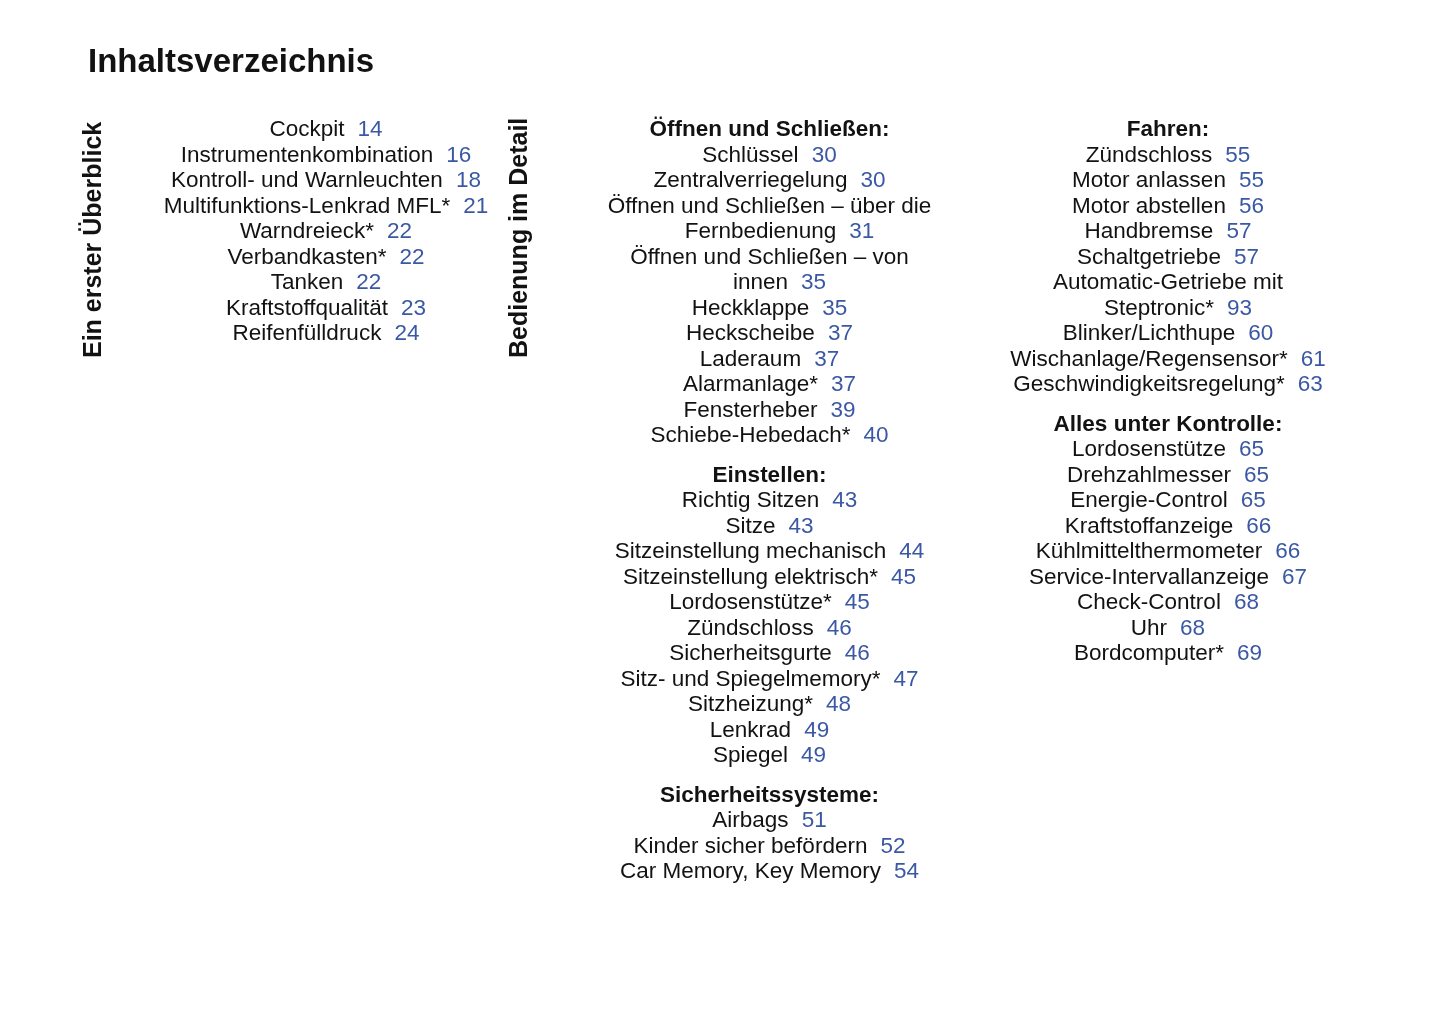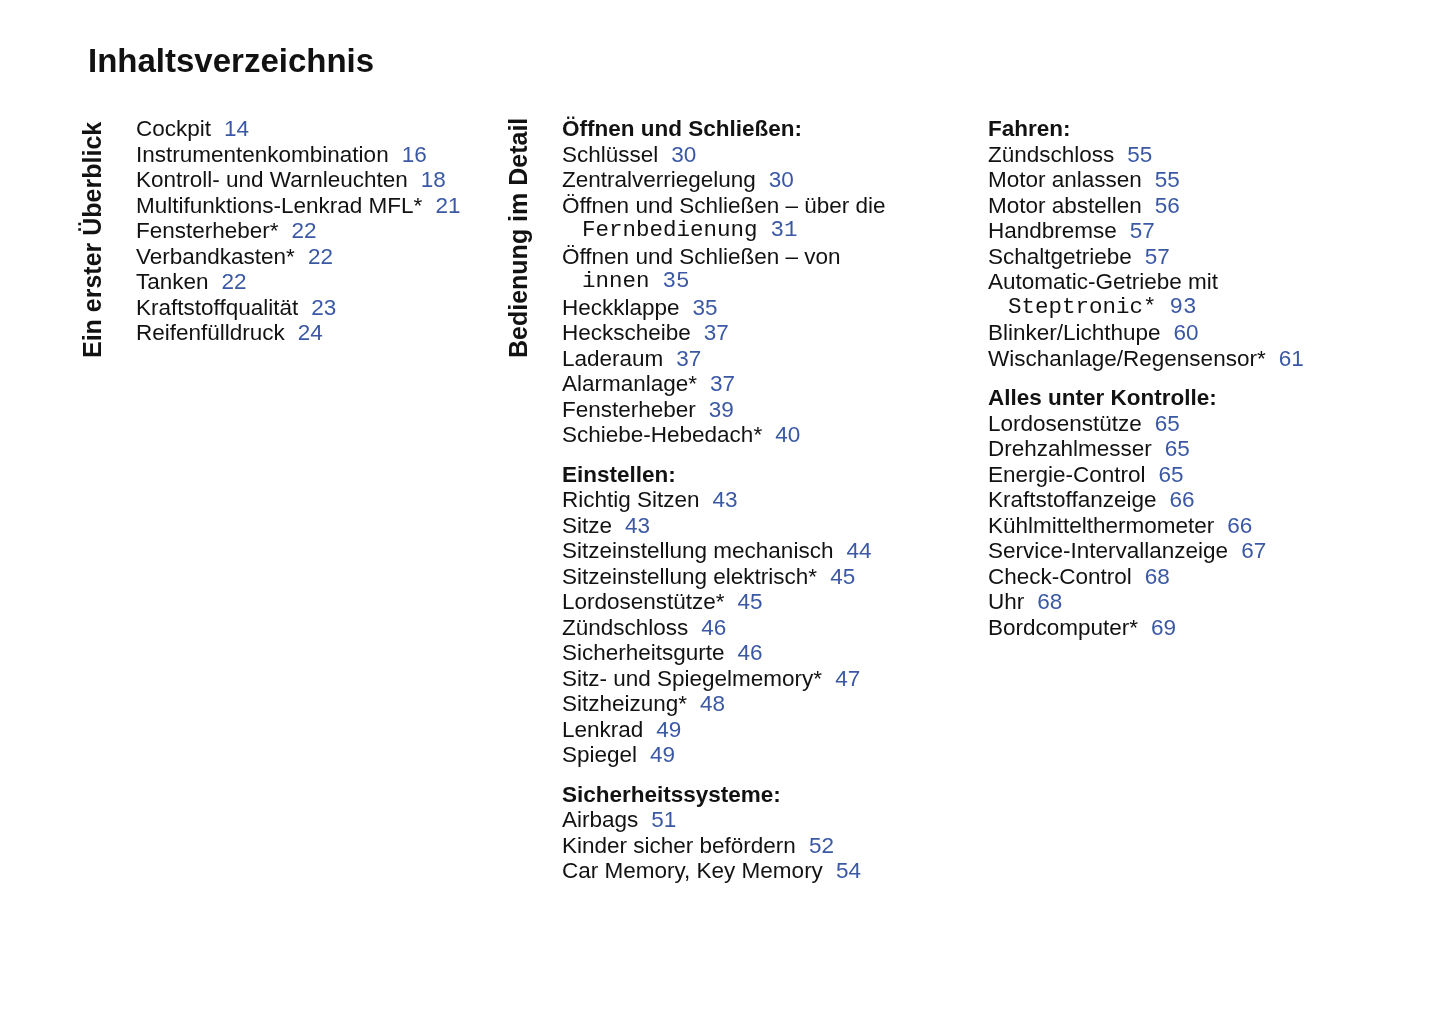--- a/index.html
+++ b/index.html
@@ -8,20 +8,21 @@
     background: #ffffff;
     font-family: "Liberation Sans", sans-serif;
   }
   .page {
     position: relative;
     width: 1445px;
     height: 907px;
     background: #ffffff;
     overflow: hidden;
     color: #121212;
+    text-align: center;
   }
   .title {
     position: absolute;
     left: 88px;
     top: 44px;
     font-size: 33px;
     line-height: 34px;
     font-weight: bold;
     white-space: nowrap;
   }
@@ -37,25 +38,25 @@
   #vlabel-0 { left: 80px;  top: 358px; }
   #vlabel-1 { left: 506px; top: 358px; }
   .col {
     position: absolute;
     top: 116px;
     font-size: 22.5px;
     line-height: 25.5px;
   }
   #col-0 { left: 136px; width: 380px; }
   #col-1 { left: 562px; width: 415px; }
-  #col-2 { left: 988px; width: 440px; }
+  #col-2 { left: 948px; width: 440px; }
   .section + .section { margin-top: 14px; }
   .heading { font-weight: bold; white-space: nowrap; }
   .item { white-space: nowrap; }
-  .item .wrap { padding-left: 20px; white-space: nowrap; font-family: Liberation Mono, monospace; }
+  .item .wrap { padding-left: 20px; white-space: nowrap; }
   .p {
     color: var(--pagenum, #3A5AA5);
     margin-left: 13px;
   }
 </style>
 </head>
 <body>
 
 <div class="page" style="color: rgb(18, 18, 18); background: rgb(255, 255, 255);">
   <div class="title">Inhaltsverzeichnis</div>
@@ -63,21 +64,21 @@
   <div class="vlabel" id="vlabel-0">Ein erster Überblick</div>
 
   <div class="vlabel" id="vlabel-1">Bedienung im Detail</div>
 
   <div class="col" id="col-0">
       <div class="section">
         <div class="item"><span class="t">Cockpit</span><span class="p">14</span></div>
         <div class="item"><span class="t">Instrumentenkombination</span><span class="p">16</span></div>
         <div class="item"><span class="t">Kontroll- und Warnleuchten</span><span class="p">18</span></div>
         <div class="item"><span class="t">Multifunktions-Lenkrad MFL*</span><span class="p">21</span></div>
-        <div class="item"><span class="t">Fensterheber*</span><span class="p">22</span></div>
+        <div class="item"><span class="t">Warndreieck*</span><span class="p">22</span></div>
         <div class="item"><span class="t">Verbandkasten*</span><span class="p">22</span></div>
         <div class="item"><span class="t">Tanken</span><span class="p">22</span></div>
         <div class="item"><span class="t">Kraftstoffqualität</span><span class="p">23</span></div>
         <div class="item"><span class="t">Reifenfülldruck</span><span class="p">24</span></div>
       </div>
     </div>
   <div class="col" id="col-1">
       <div class="section">
         <div class="heading">Öffnen und Schließen:</div>
         <div class="item"><span class="t">Schlüssel</span><span class="p">30</span></div>
@@ -116,20 +117,21 @@
       <div class="section">
         <div class="heading">Fahren:</div>
         <div class="item"><span class="t">Zündschloss</span><span class="p">55</span></div>
         <div class="item"><span class="t">Motor anlassen</span><span class="p">55</span></div>
         <div class="item"><span class="t">Motor abstellen</span><span class="p">56</span></div>
         <div class="item"><span class="t">Handbremse</span><span class="p">57</span></div>
         <div class="item"><span class="t">Schaltgetriebe</span><span class="p">57</span></div>
         <div class="item"><span class="t">Automatic-Getriebe mit</span><div class="wrap"><span class="t">Steptronic*</span><span class="p">93</span></div></div>
         <div class="item"><span class="t">Blinker/Lichthupe</span><span class="p">60</span></div>
         <div class="item"><span class="t">Wischanlage/Regensensor*</span><span class="p">61</span></div>
+        <div class="item"><span class="t">Geschwindigkeitsregelung*</span><span class="p">63</span></div>
       </div>
       <div class="section">
         <div class="heading">Alles unter Kontrolle:</div>
         <div class="item"><span class="t">Lordosenstütze</span><span class="p">65</span></div>
         <div class="item"><span class="t">Drehzahlmesser</span><span class="p">65</span></div>
         <div class="item"><span class="t">Energie-Control</span><span class="p">65</span></div>
         <div class="item"><span class="t">Kraftstoffanzeige</span><span class="p">66</span></div>
         <div class="item"><span class="t">Kühlmittelthermometer</span><span class="p">66</span></div>
         <div class="item"><span class="t">Service-Intervallanzeige</span><span class="p">67</span></div>
         <div class="item"><span class="t">Check-Control</span><span class="p">68</span></div>

